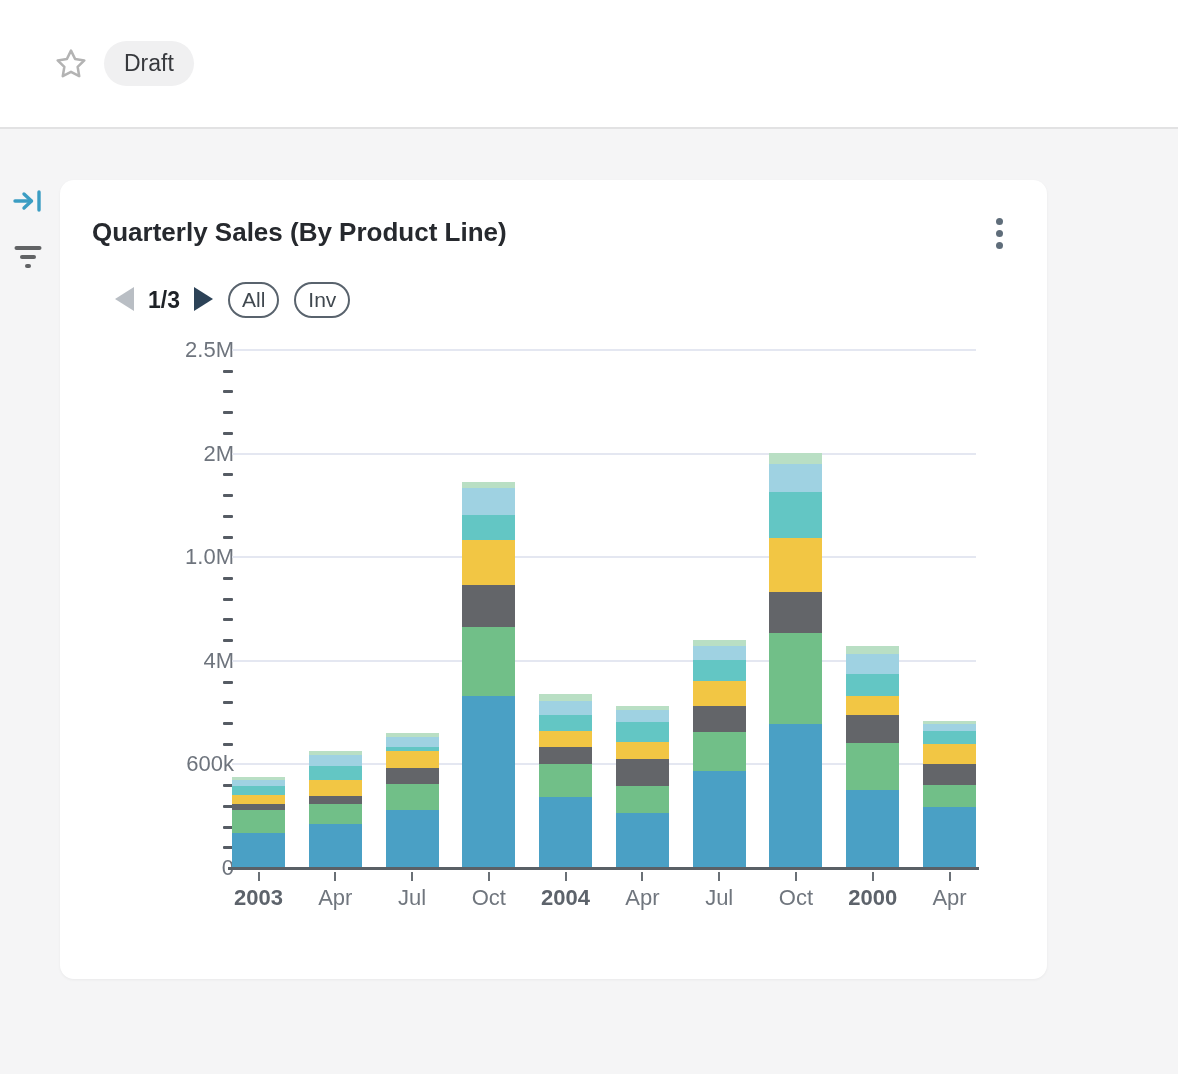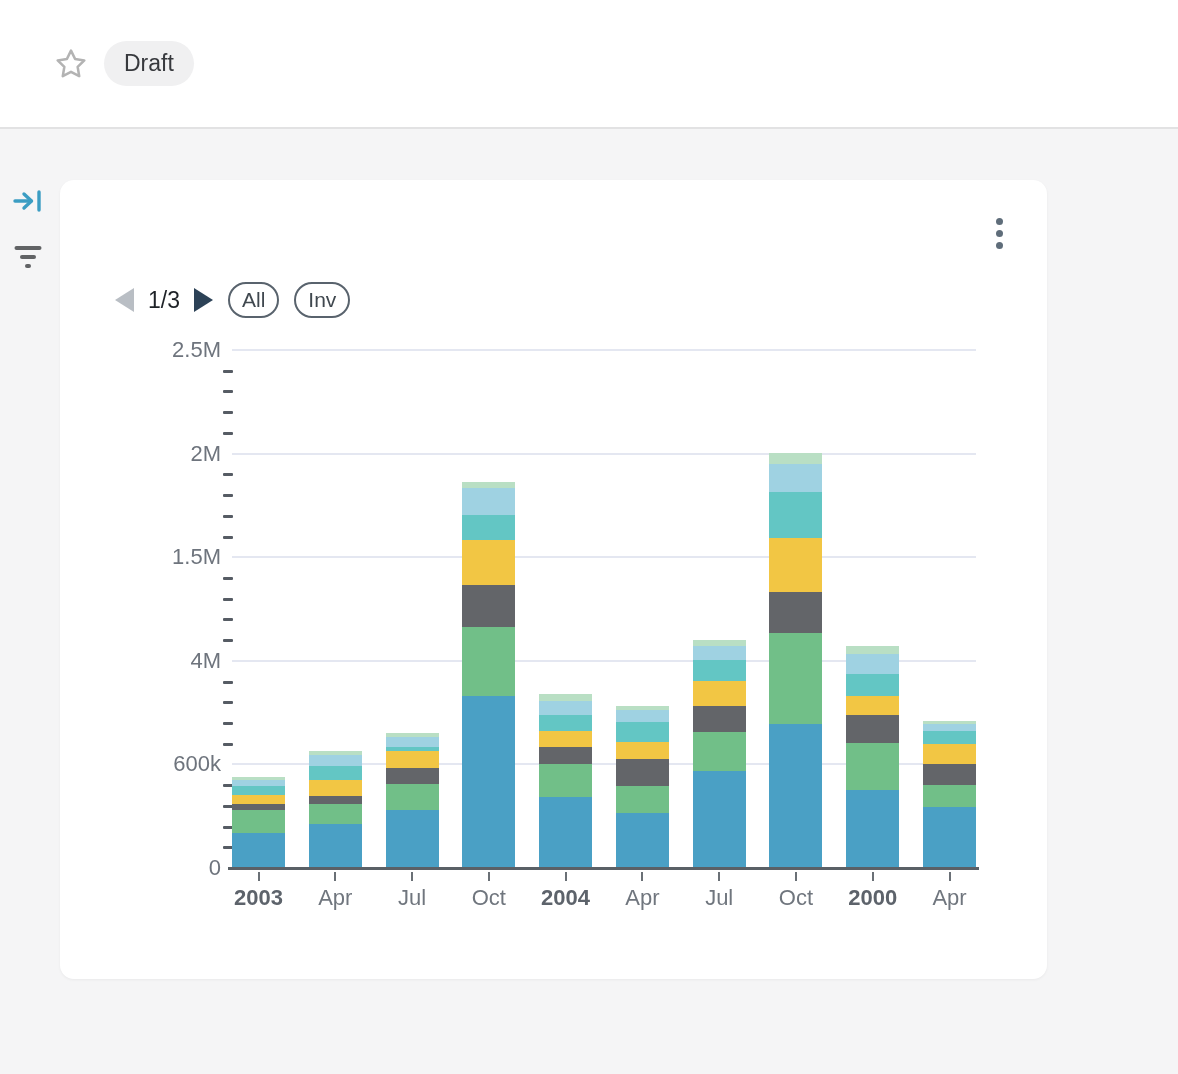--- a/index.html
+++ b/index.html
@@ -31,31 +31,31 @@
   }
   .card-title{position:absolute;left:32px;top:37px;font-size:26px;font-weight:700;color:#26292e;}
   .kebab{position:absolute;right:40px;top:34px;display:flex;flex-direction:column;gap:5px;padding:4px;cursor:pointer;}
   .kebab i{width:7px;height:7px;border-radius:50%;background:#5f6d7a;display:block;}
   
   .legend-row{position:absolute;left:43px;top:101px;right:38px;height:38px;display:flex;align-items:center;}
   .legend-items{display:flex;align-items:center;}
   .legend-item{display:flex;align-items:center;margin-right:22px;cursor:pointer;}
   .swatch{width:44px;height:26px;border-radius:9px;margin-right:13px;}
   .legend-label{font-size:21px;color:#33373c;}
-  .pager{display:flex;align-items:center;margin-left:12px;}
+  .pager{display:flex;margin-left:12px;font-weight:bold;}
   .tri-left{width:0;height:0;border-top:12px solid transparent;border-bottom:12px solid transparent;border-right:19px solid #b9bec4;cursor:default;}
   .tri-right{width:0;height:0;border-top:12px solid transparent;border-bottom:12px solid transparent;border-left:19px solid #2c4257;cursor:pointer;}
   .pager-label{font-size:23px;color:#1e2227;margin:0 14px;}
   .pill-btn{
     margin-left:15px;background:#fff;border:2px solid #59636d;border-radius:19px;
     height:36px;box-sizing:border-box;padding:0 12px;display:flex;align-items:center;
     font-size:21px;color:#40484f;font-family:inherit;cursor:pointer;
   }
   
-  .y-axis{position:absolute;left:3px;top:170px;width:158px;height:518px;}
+  .y-axis{position:absolute;left:16px;top:170px;width:158px;height:518px;}
   .y-label{position:absolute;right:0;transform:translateY(-50%);font-size:22px;color:#6e747d;white-space:nowrap;}
   .plot{position:absolute;left:172px;top:170px;width:744px;height:518px;}
   .gridline{position:absolute;left:0;right:0;height:2px;background:#e4e7f1;}
   .minor-tick{position:absolute;left:-9px;width:10px;height:3px;background:#565c64;border-radius:1px;}
   .bar{position:absolute;bottom:0;width:53px;display:flex;flex-direction:column-reverse;}
   .seg{width:100%;}
   .axis-line{position:absolute;left:-4px;right:-3px;top:517px;height:3px;background:#5a6066;}
   .x-tick{position:absolute;top:522px;width:2px;height:9px;background:#6a7076;}
   .x-label{position:absolute;top:535px;transform:translateX(-50%);font-size:22px;color:#70767e;white-space:nowrap;}
   .x-label.bold{font-weight:700;color:#5d636b;}
@@ -77,40 +77,41 @@
     <line x1="26" y1="4" x2="26" y2="22" stroke="#3b9dc3" stroke-width="3.4" stroke-linecap="round"></line>
   </svg>
   <svg width="30" height="30" viewBox="0 0 30 30">
     <rect x="1.5" y="4" width="27" height="4" rx="2" fill="#616365"></rect>
     <rect x="7" y="13" width="16" height="4" rx="2" fill="#616365"></rect>
     <rect x="12" y="22" width="6" height="4" rx="2" fill="#616365"></rect>
   </svg>
 </div>
 
 <div class="card">
+  <div class="card-title">Quarterly Sales (By Product Line)</div>
   <div class="kebab">
       <i></i>
       <i></i>
       <i></i>
     </div>
 
   <div class="legend-row">
     <div class="pager">
       <div class="tri-left"></div>
       <div class="pager-label">1/3</div>
       <div class="tri-right"></div>
     </div>
     <button class="pill-btn">All</button>
     <button class="pill-btn">Inv</button>
   </div>
 
   <div class="y-axis">
       <div class="y-label" style="top: 0px;">2.5M</div>
       <div class="y-label" style="top: 103.6px;">2M</div>
-      <div class="y-label" style="top: 207.2px;">1.5M</div>
+      <div class="y-label" style="top: 207.2px;">1.0M</div>
       <div class="y-label" style="top: 310.8px;">4M</div>
       <div class="y-label" style="top: 414.4px;">600k</div>
       <div class="y-label" style="top: 518px;">0</div>
     </div>
   <div class="plot">
       <div class="gridline" style="top: -1px;"></div>
       <div class="gridline" style="top: 102.6px;"></div>
       <div class="gridline" style="top: 206.2px;"></div>
       <div class="gridline" style="top: 309.8px;"></div>
       <div class="gridline" style="top: 413.4px;"></div>

